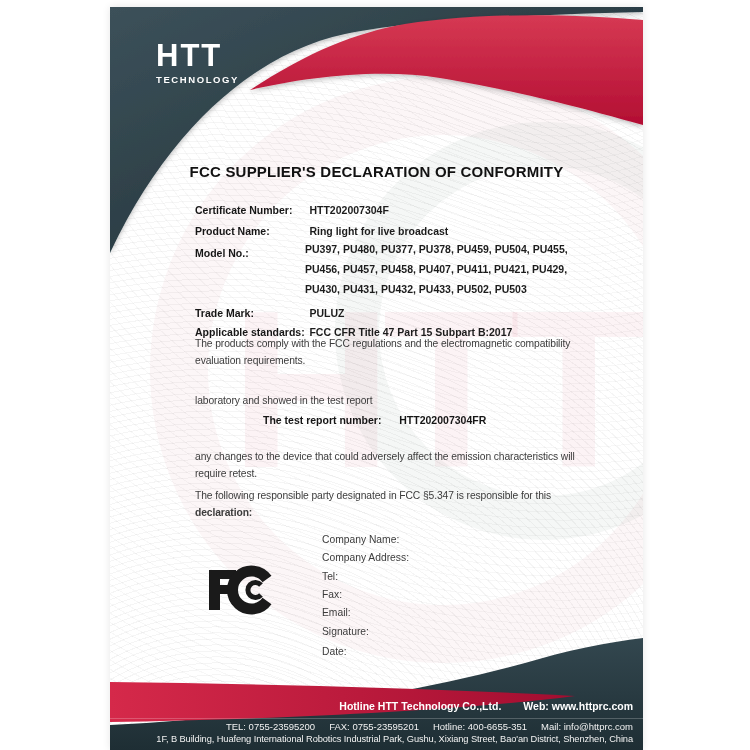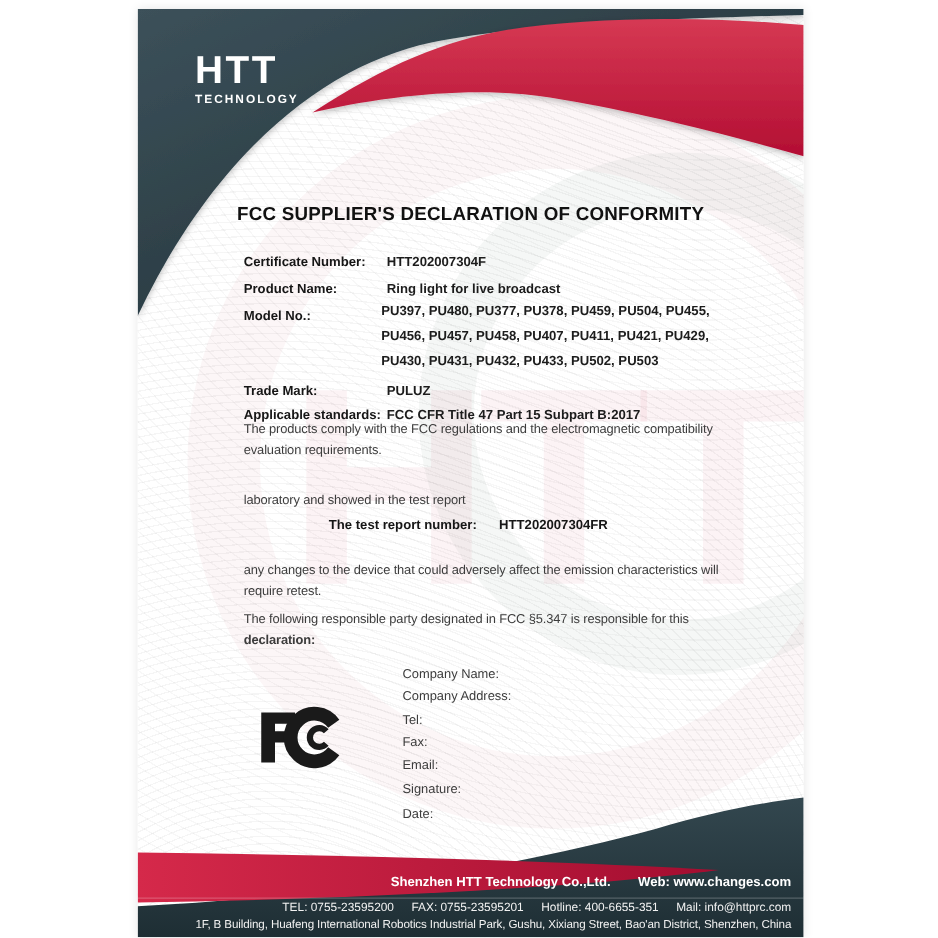--- a/index.html
+++ b/index.html
@@ -156,20 +156,20 @@
         <stop offset="1" stop-color="#a30d30"></stop>
       </linearGradient>
     </defs>
     <path d="M0,125 V100 C140,93 290,72 415,38 C455,26 498,17 533,13 L533,125 Z" fill="url(#tealGradF)"></path>
     <path d="M0,57 C160,59 320,63 465,71 C350,86 150,95 0,97 Z" fill="url(#redGradF)"></path>
   </svg>
 
   <div class="f-divider"></div>
 
   <div class="footer-text f-line1">
-    <span>Shenzhen HTT Technology Co.,Ltd.</span><span class="gap"></span><span>Web: www.changes.com</span>
+    <span>Hotline HTT Technology Co.,Ltd.</span><span class="gap"></span><span>Web: www.httprc.com</span>
   </div>
   <div class="footer-text f-line2">
     <span>TEL: 0755-23595200</span><span class="gap"></span><span>FAX: 0755-23595201</span><span class="gap"></span><span>Hotline: 400-6655-351</span><span class="gap"></span><span>Mail: info@httprc.com</span>
   </div>
   <div class="footer-text f-line3">1F, B Building, Huafeng International Robotics Industrial Park, Gushu, Xixiang Street, Bao'an District, Shenzhen, China</div>
 
 </div>
 
 </body></html>

